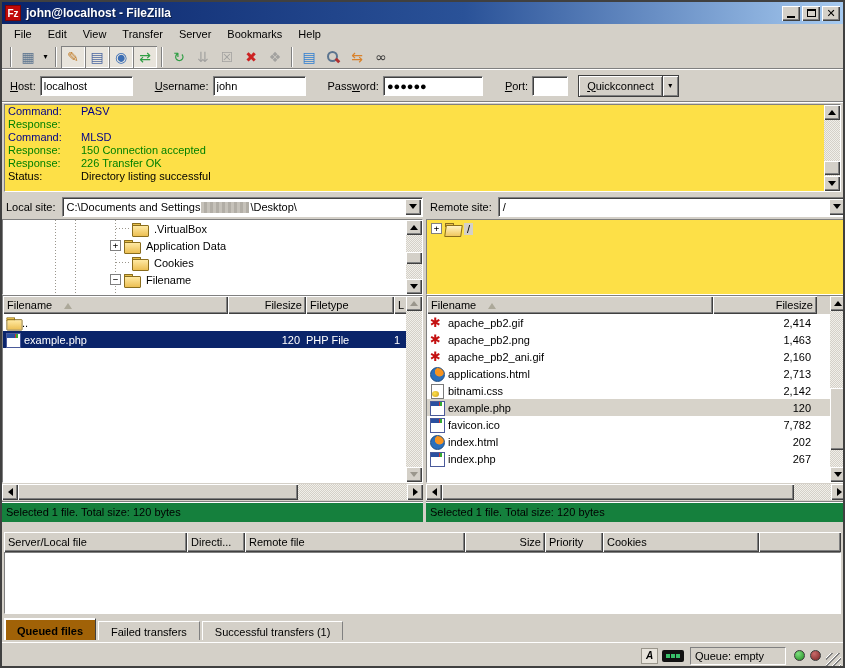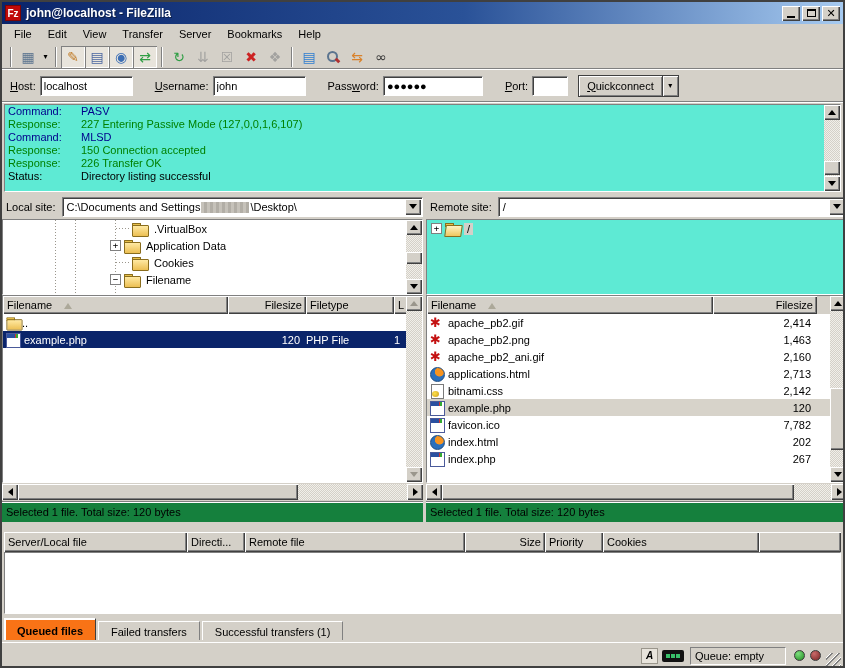--- a/index.html
+++ b/index.html
@@ -3,21 +3,21 @@
 <meta charset="utf-8">
 <style>
   * { margin:0; padding:0; box-sizing:border-box; }
   html,body { background:#3a6ea5; }
   body { font-family:"Liberation Sans","DejaVu Sans",sans-serif; font-size:11px; color:#000; }
   #window { position:relative; width:845px; height:668px; background:#d4d0c8;
             border:2px solid #404040; outline:1px solid #404040; overflow:hidden; }
   .out2 { box-shadow: inset 1px 1px 0 #ffffff, inset -1px -1px 0 #404040, inset -2px -2px 0 #808080; }
   .field{ background:#fff; border:1px solid; border-color:#808080 #ffffff #ffffff #808080;
           box-shadow: inset 1px 1px 0 #404040; }
-  .sunkwhite { background:#5eead4; border:1px solid; border-color:#808080 #ffffff #ffffff #808080; }
+  .sunkwhite { background:#fde047; border:1px solid; border-color:#808080 #ffffff #ffffff #808080; }
 
   
   .titlebar { position:absolute; left:0; top:0; width:841px; height:22px;
     background:linear-gradient(90deg,#0a246a 0%,#2a5298 55%,#a6caf0 100%);
     display:flex; align-items:center; padding:0 3px; }
   .fz-icon { width:16px; height:16px; background:#c00a0a; border:1px solid #7a0505;
     color:#fff; font-weight:bold; font-size:10px; display:flex; align-items:center; justify-content:center; }
   .title-text { color:#fff; font-weight:bold; font-size:12px; margin-left:5px; flex:1;
     text-shadow:1px 1px 0 rgba(0,0,0,.4); }
   .winbtns { display:flex; gap:2px; }
@@ -173,21 +173,21 @@
   
   .queue { position:absolute; left:2px; top:530px; width:837px; height:84px; }
   .queue-hdr { display:flex; height:20px;align-items:flex-end; }
   .queue-body { height:62px; background:#fff; border:1px solid; border-color:#808080 #fff #fff #808080; }
 
   
   .tabsrow { position:absolute; left:2px; top:614px; width:837px; height:24px; display:flex; align-items:flex-end; }
   .tab { height:19px; padding:2px 12px 0; background:#d4d0c8; margin-right:2px;
     border:1px solid #808080; border-bottom:none; border-top-color:#fff; border-left-color:#fff;
     display:flex; align-items:center; }
-  .tab.active { height:22px; background:#f97316; font-weight:bold;
+  .tab.active { height:22px; background:#a16207; font-weight:bold;
     box-shadow: inset 1px 1px 0 #ffffff; border-color:#404040; border-top-color:#fff; border-left-color:#fff; }
 
   
   .statusbar { position:absolute; left:0; top:640px; width:841px; height:26px; border-top:1px solid #fff;
     box-shadow:0 1px 0 #808080; display:flex; align-items:center; justify-content:flex-end; padding-right:2px; }
   .sb-ascii { width:17px; height:16px; border:1px solid #9a968c; background:#e8e4dc; margin-right:4px;
     display:flex; align-items:center; justify-content:center; font-size:10px; font-style:italic; font-weight:bold; }
   .sb-speed { width:22px; height:12px; background:#111; border-radius:2px; margin-right:6px;
     display:flex; align-items:center; justify-content:center; gap:1px; }
   .sb-speed i { display:block; width:4px; height:4px; background:#39c06a; }
@@ -297,21 +297,20 @@
     </div>
 
   <div class="logarea sunkwhite">
     <div class="logbox" id="logbox">
         <div class="log-line" style="color: rgb(0, 0, 139);">
           <span class="log-label">Command:</span>
           <span class="log-msg">PASV</span>
         </div>
         <div class="log-line" style="color: rgb(0, 128, 0);">
           <span class="log-label">Response:</span>
-          <span class="log-msg">227 Entering Passive Mode (127,0,0,1,6,107)</span>
         </div>
         <div class="log-line" style="color: rgb(0, 0, 139);">
           <span class="log-label">Command:</span>
           <span class="log-msg">MLSD</span>
         </div>
         <div class="log-line" style="color: rgb(0, 128, 0);">
           <span class="log-label">Response:</span>
           <span class="log-msg">150 Connection accepted</span>
         </div>
         <div class="log-line" style="color: rgb(0, 128, 0);">

